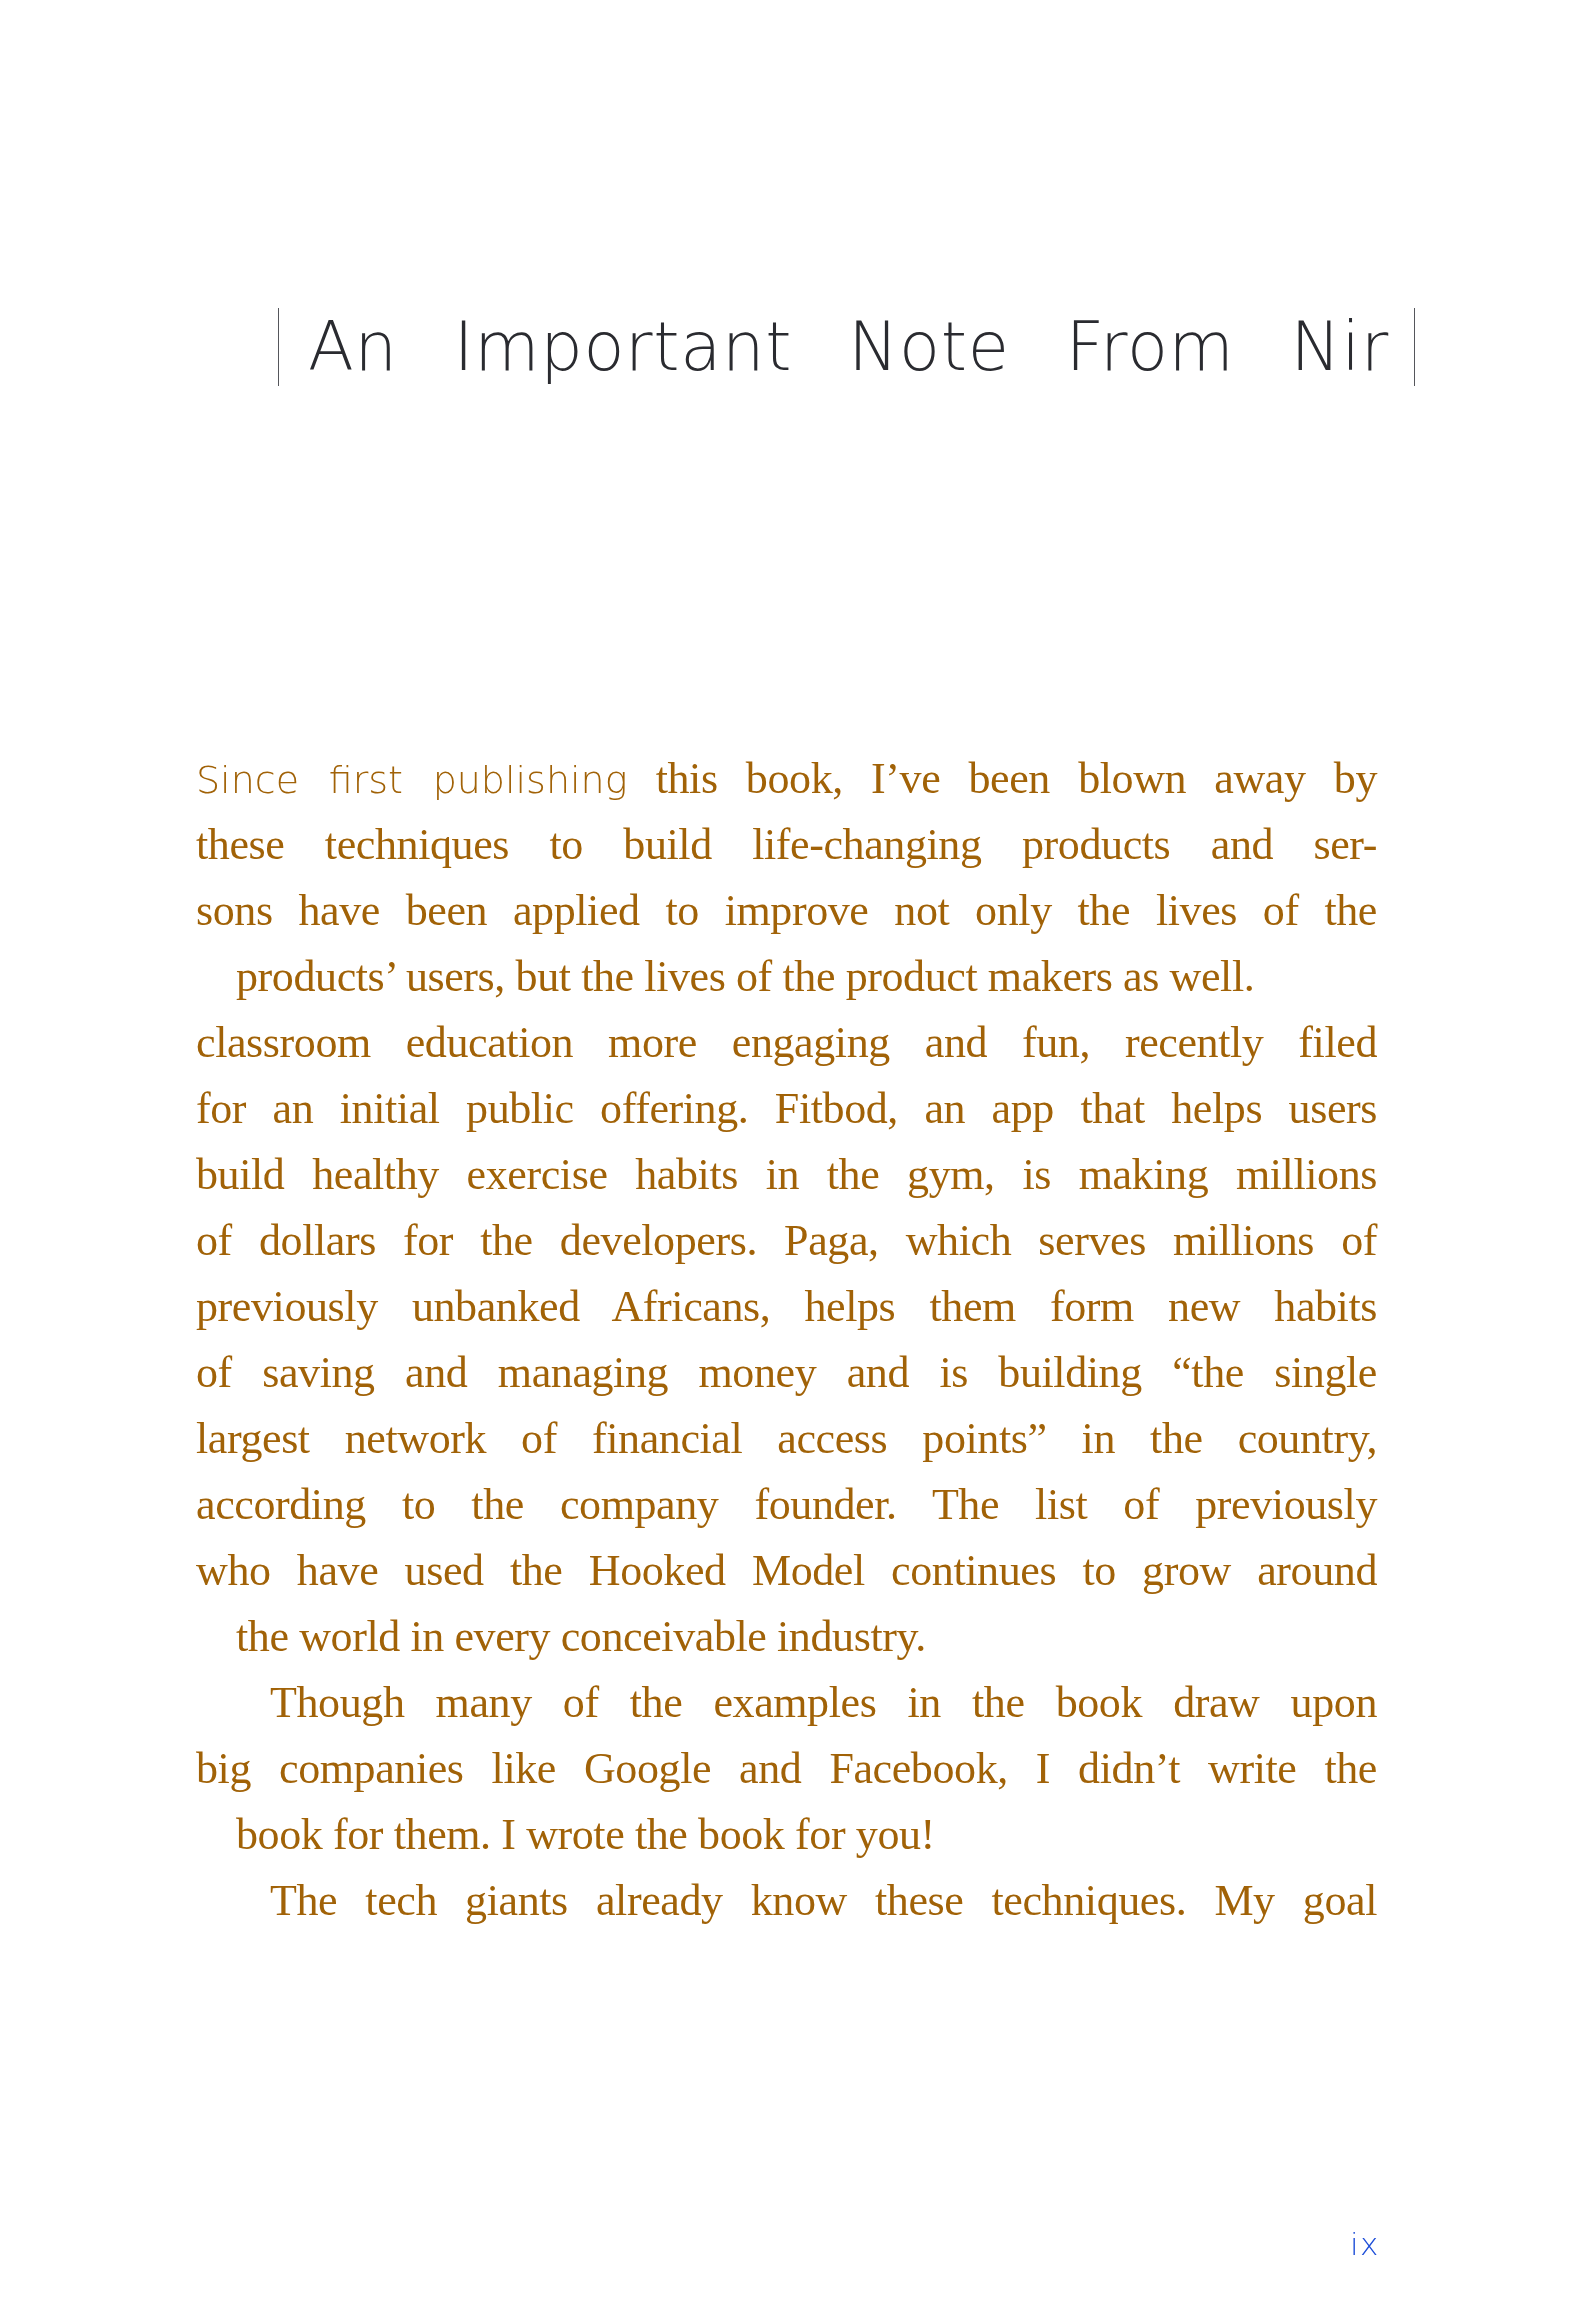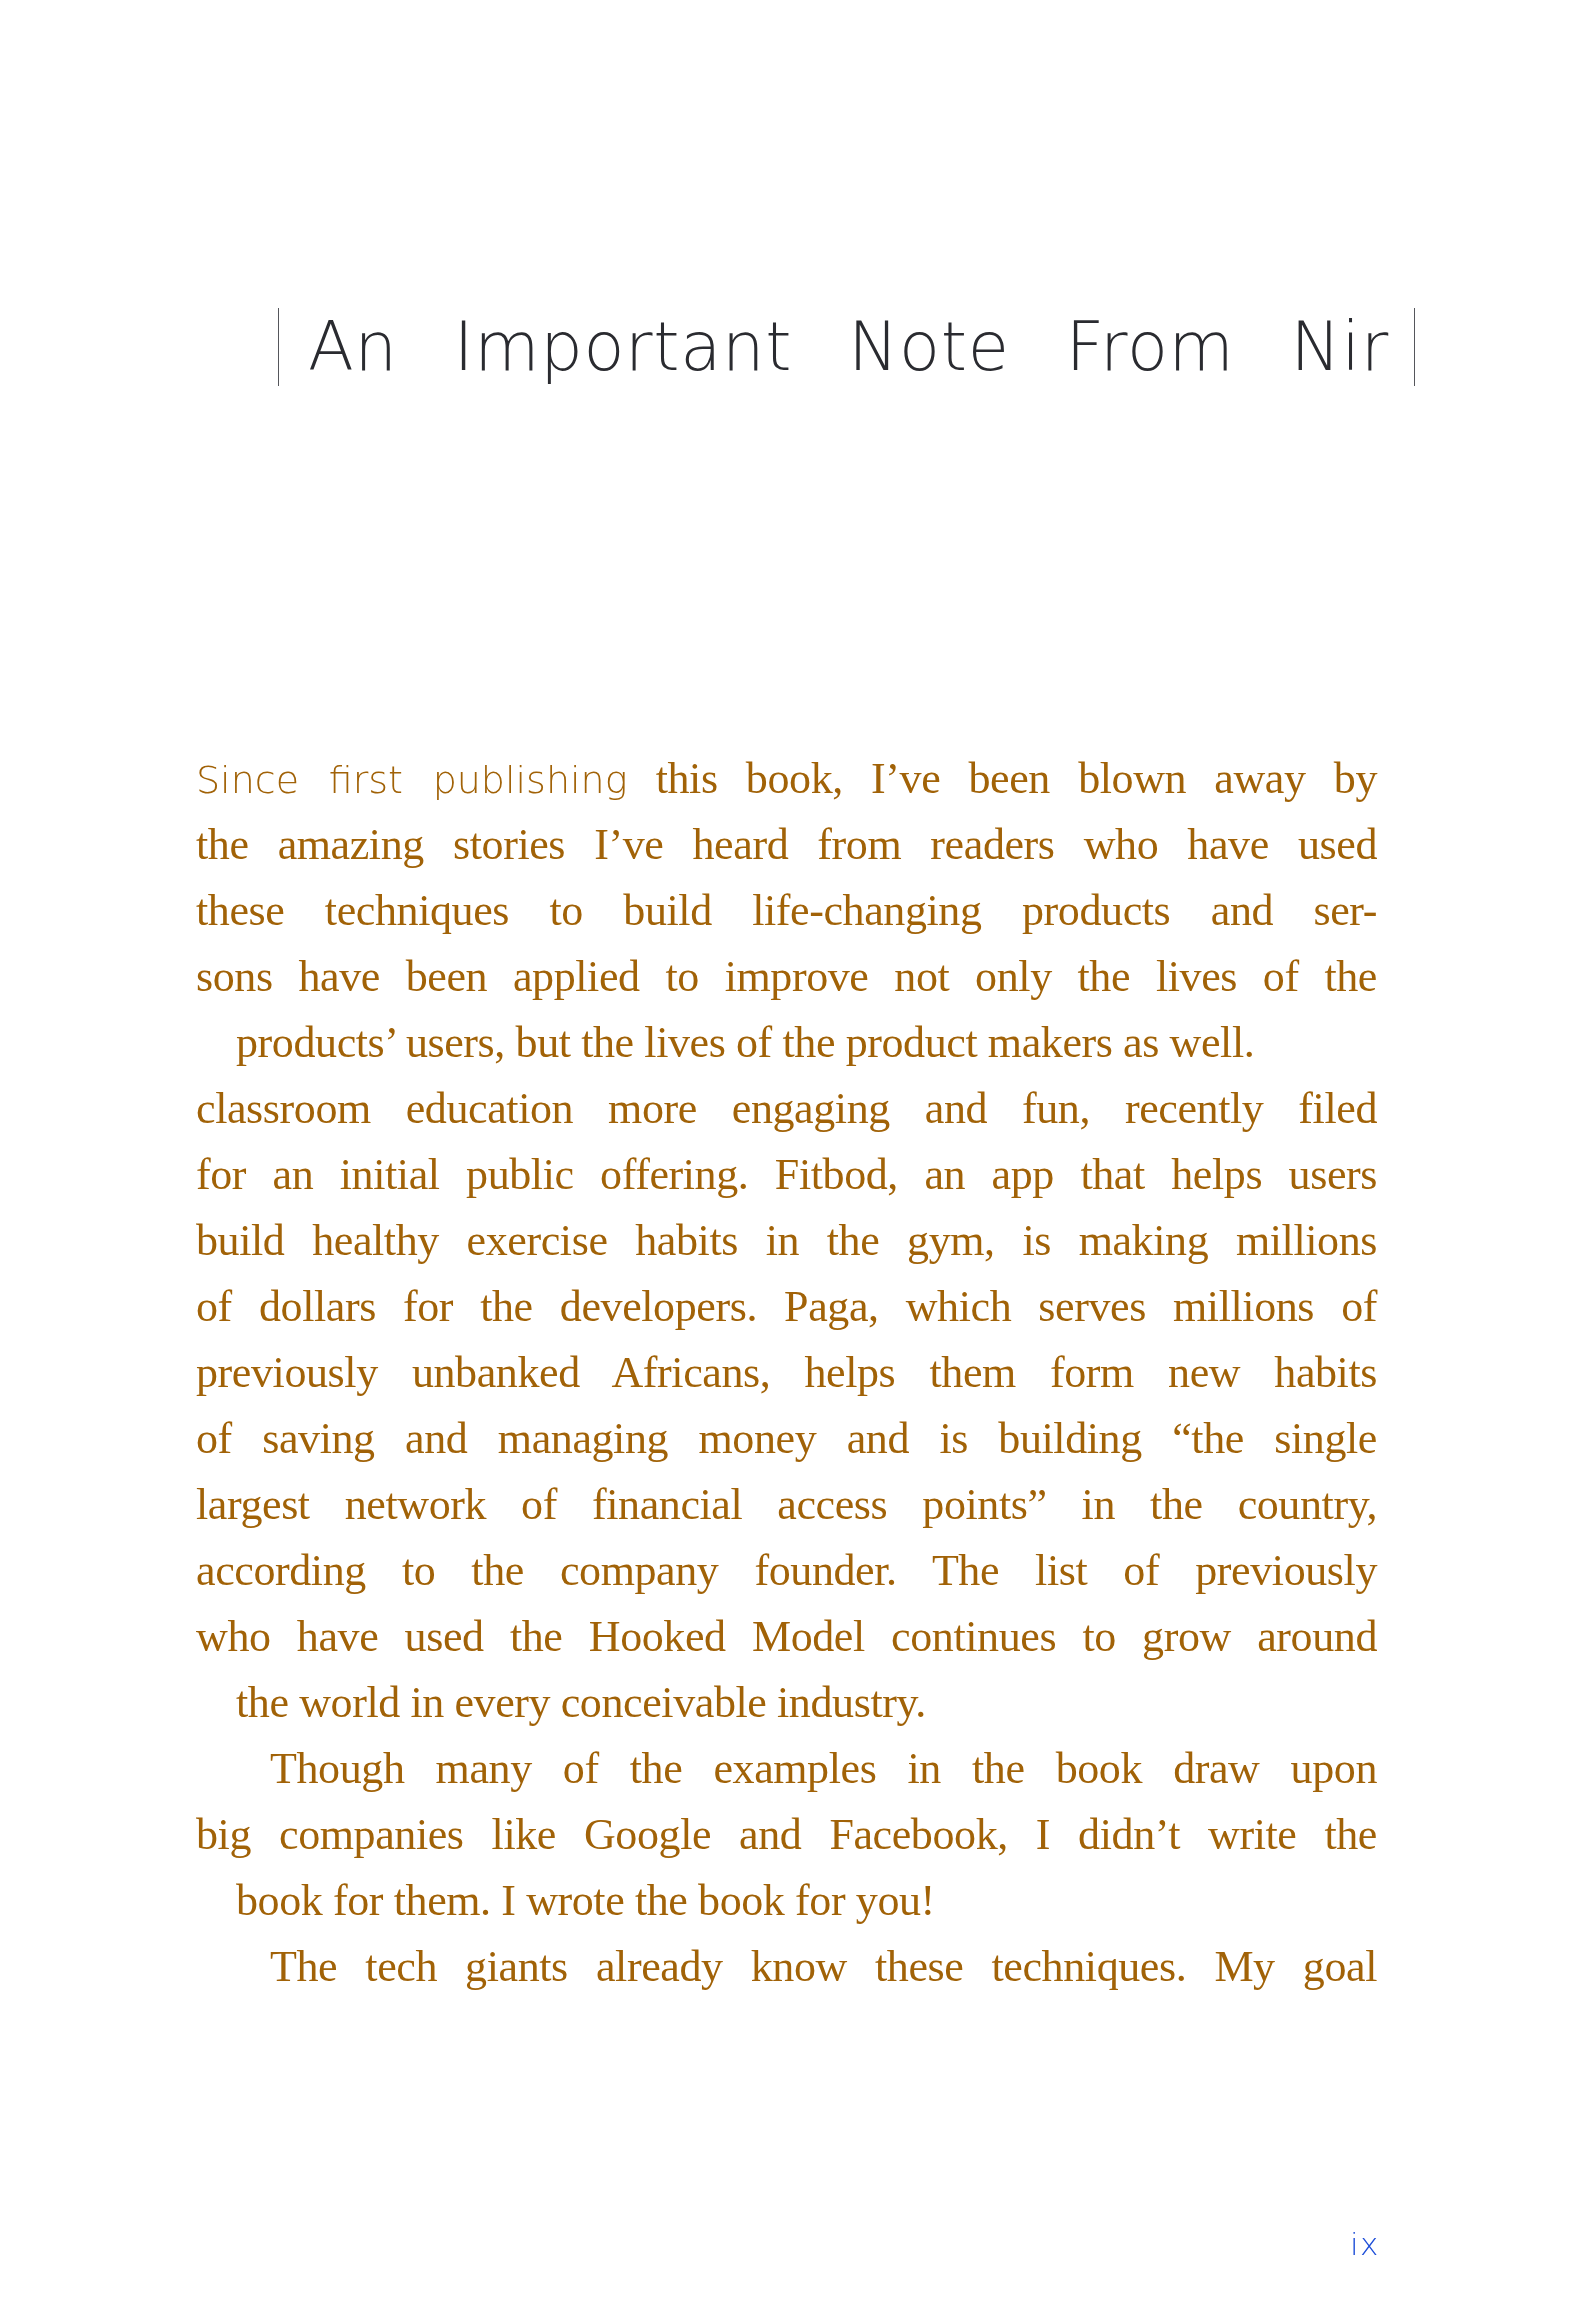--- a/index.html
+++ b/index.html
@@ -97,21 +97,20 @@
 
 <div class="title-wrap">
   <div class="title-bar left"></div>
   <div class="title-text">An Important Note From Nir</div>
   <div class="title-bar right"></div>
 </div>
 
 <div class="body">
 
   <div class="line"><span class="lead-in">Since first publishing</span><span> this book, I’ve been blown away by</span></div>
-  <div class="line">the amazing stories I’ve heard from readers who have used</div>
   <div class="line">these techniques to build life-changing products and ser-</div>
   <div class="line">sons have been applied to improve not only the lives of the</div>
   <div class="line last">products’ users, but the lives of the product makers as well.</div>
 
   <div class="line">classroom education more engaging and fun, recently filed</div>
   <div class="line">for an initial public offering. Fitbod, an app that helps users</div>
   <div class="line">build healthy exercise habits in the gym, is making millions</div>
   <div class="line">of dollars for the developers. Paga, which serves millions of</div>
   <div class="line">previously unbanked Africans, helps them form new habits</div>
   <div class="line">of saving and managing money and is building “the single</div>

